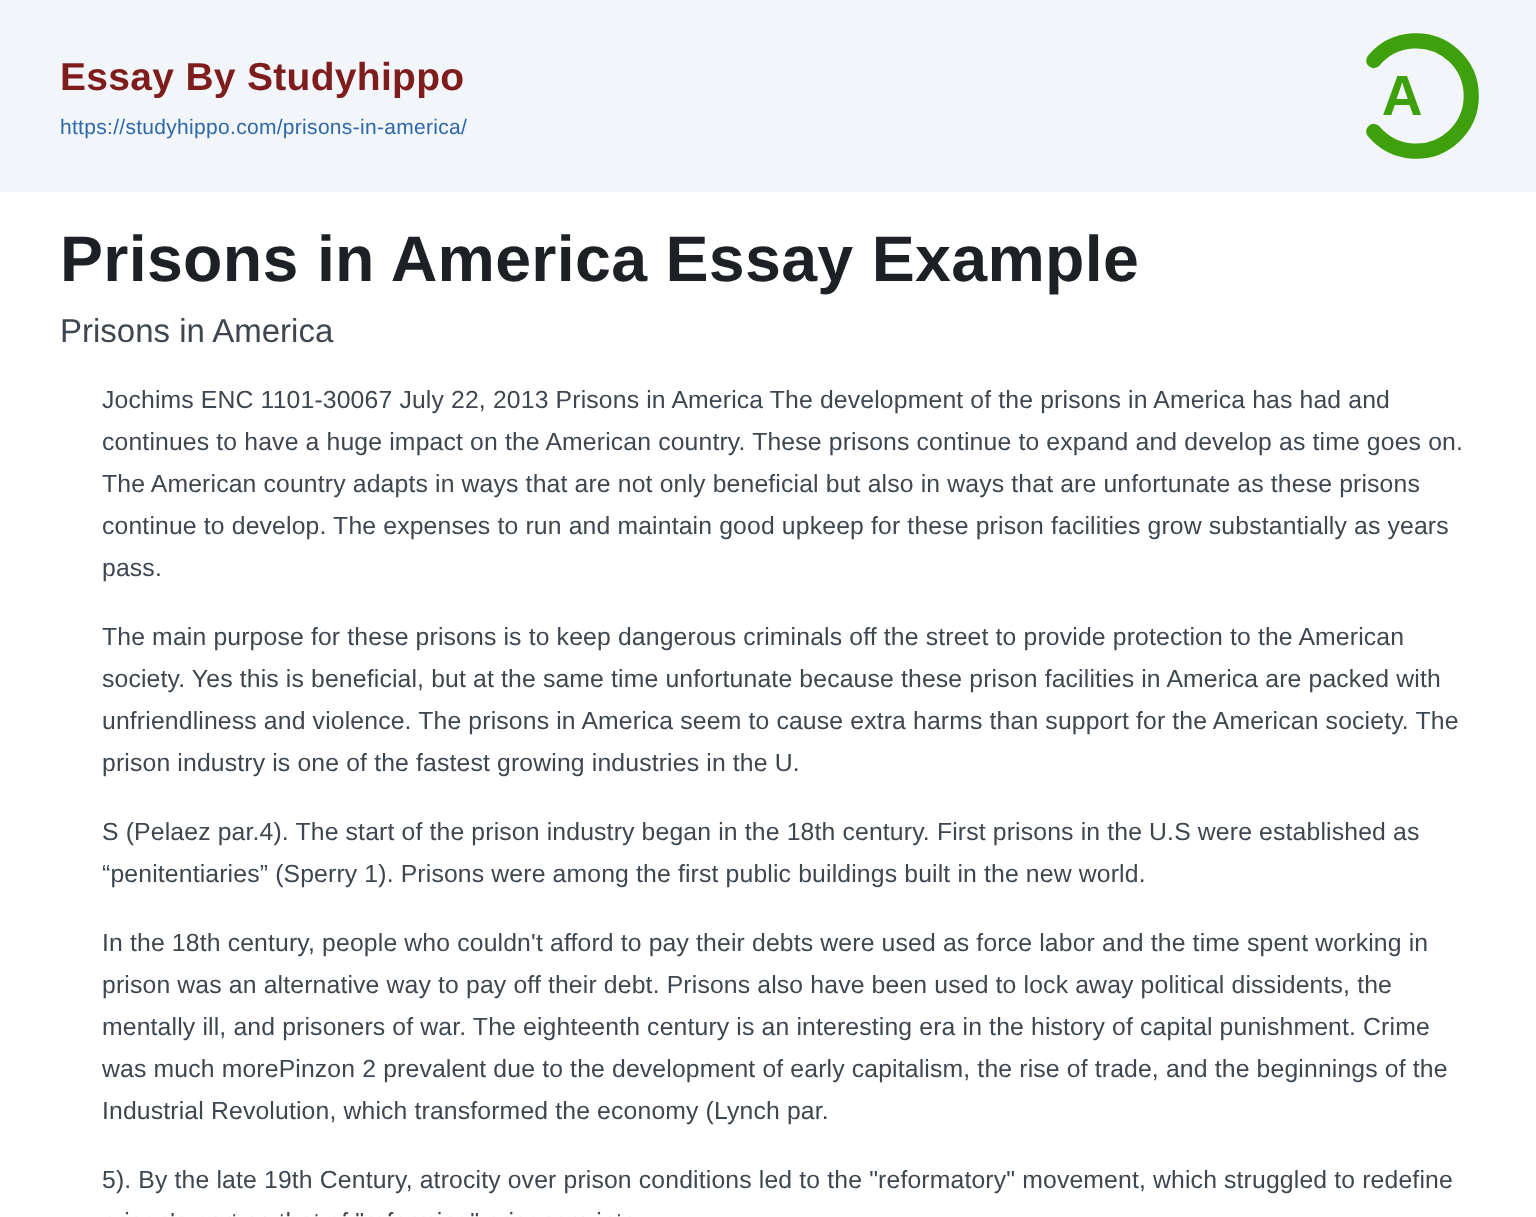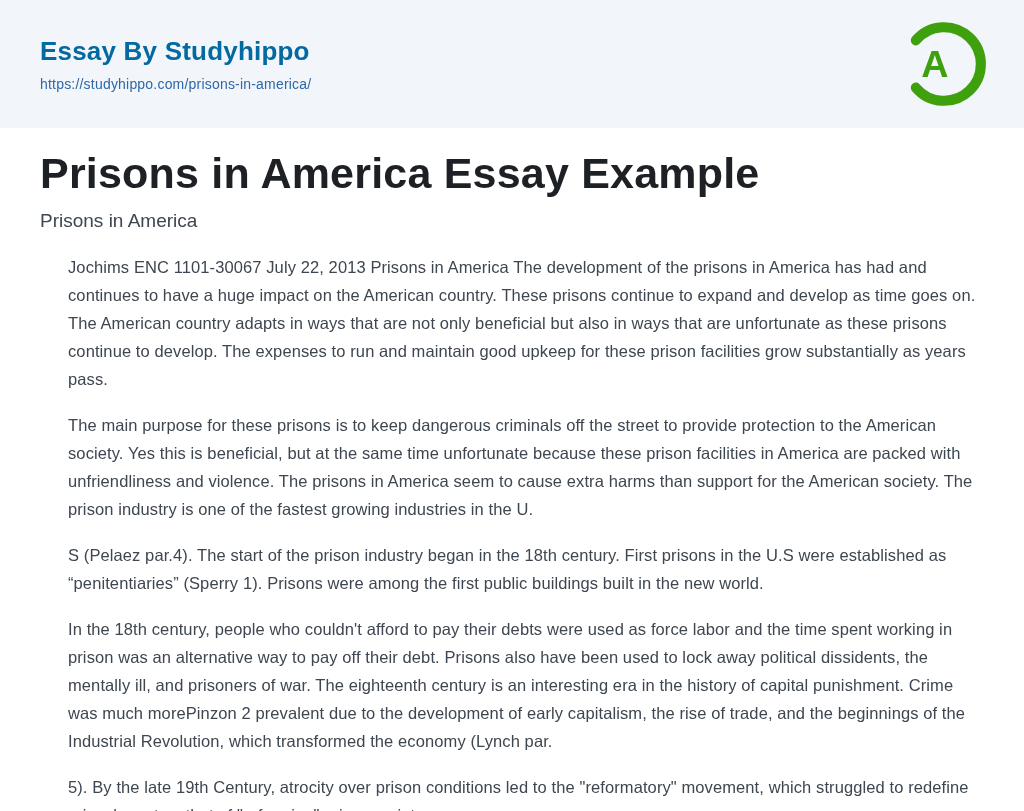--- a/index.html
+++ b/index.html
@@ -17,21 +17,21 @@
   .header {
     height: 128px;
     background: #f2f5f9;
     display: flex;
     align-items: center;
     justify-content: space-between;
     padding: 0 34px 0 40px;
   }
   .header-left { display: flex; flex-direction: column; }
   .site-name {
-    color: #0369a1;
+    color: #7f1d1d;
     font-size: 26px;
     font-weight: bold;
     letter-spacing: 0.2px;
     line-height: 1.2;
   }
   .site-url {
     margin-top: 9px;
     color: #2d68a8;
     font-size: 14px;
     font-weight: 400;
@@ -45,21 +45,21 @@
   .article-title {
     color: #1d2126;
     font-size: 43px;
     font-weight: bold;
     letter-spacing: 0.2px;
     line-height: 1.15;
     margin-bottom: 9px;
   }
   .meta-line {
     color: #3e4650;
-    font-size: 19px;
+    font-size: 22px;
     line-height: 28px;
   }
   .body-text p {
     color: #3e4650;
     font-size: 16.5px;
     line-height: 28px;
     margin-top: 18px;
     letter-spacing: 0.1px;
     margin-left: 28px;
   }

